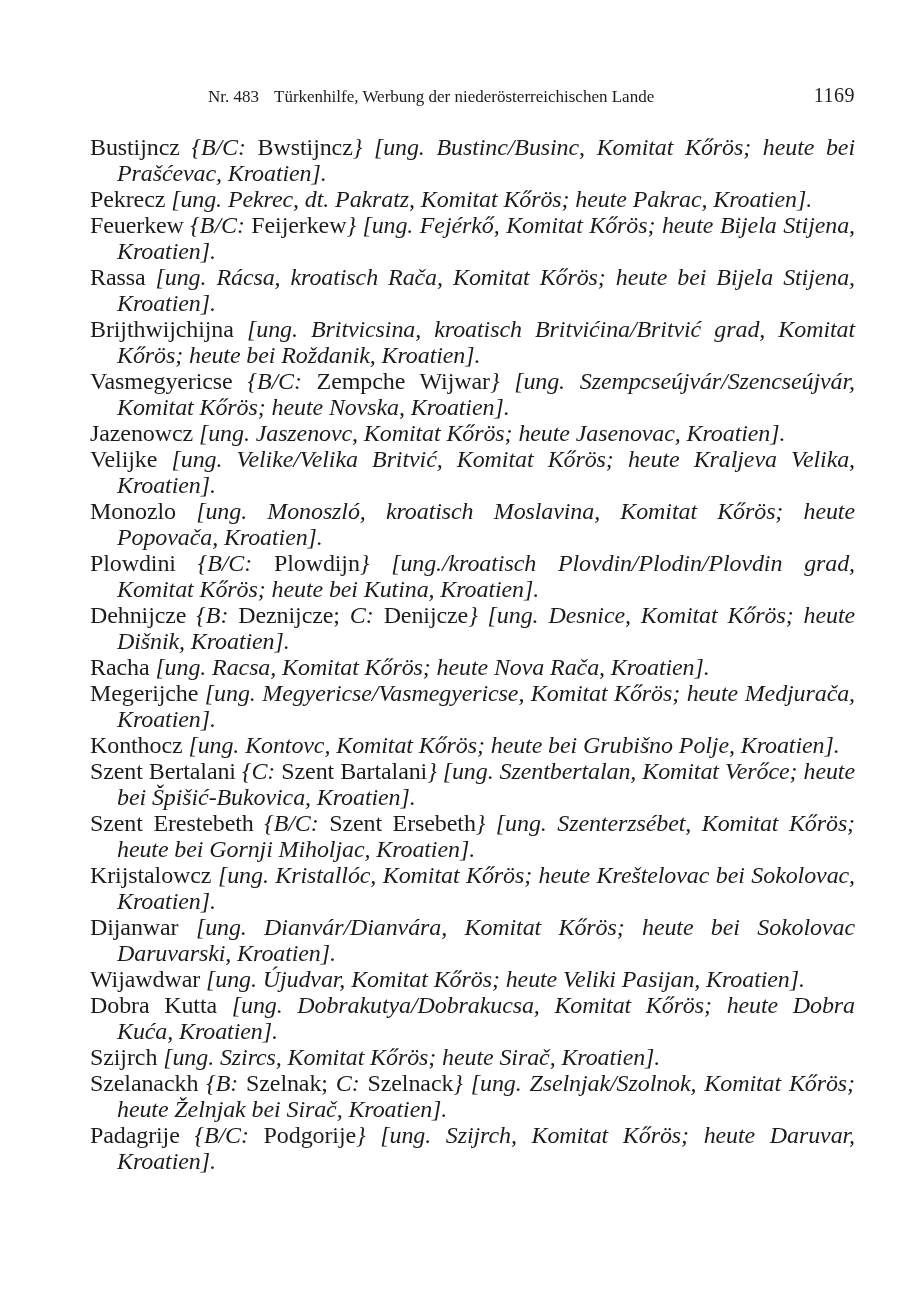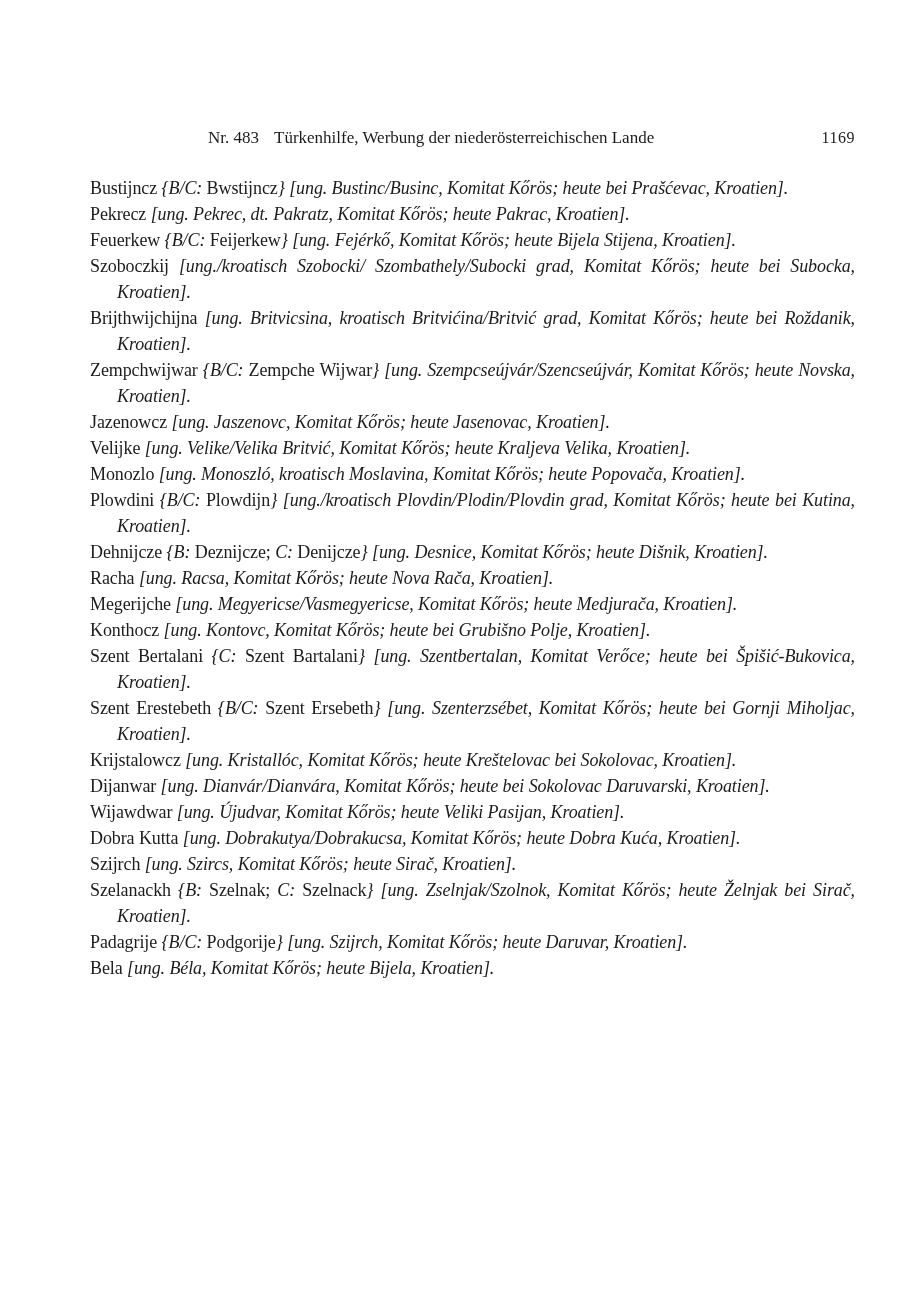--- a/index.html
+++ b/index.html
@@ -27,30 +27,29 @@
     align-items: baseline;
     font-size: 17px;
     margin-bottom: 27px;
     white-space: nowrap;
   }
   .running-header .doc-number {
     margin-left: 118px;
   }
   .running-header .doc-title {
     margin-left: 15px;
-    margin-top: 44px;
   }
   .running-header .page-number {
     margin-left: auto;
-    font-size: 16px;
+    font-size: 20px;
     letter-spacing: 0.5px;
   }
   .entries {
     width: 765px;
-    font-size: 18px;
+    font-size: 24px;
     line-height: 26px;
     letter-spacing: -0.1px;
   }
   .entry {
     margin: 0;
     padding-left: 27px;
     text-indent: -27px;
     text-align: justify;
   }
   .it {
@@ -63,35 +62,34 @@
 <div class="page">
   <div class="running-header">
     <span class="doc-number">Nr. 483</span>
     <span class="doc-title">Türkenhilfe, Werbung der niederösterreichischen Lande</span>
     <span class="page-number">1169</span>
   </div>
   <div class="entries">
       <p class="entry"><span>Bustijncz </span><span class="it">{B/C: </span><span>Bwstijncz</span><span class="it">} </span><span class="it">[ung. Bustinc/Businc, Komitat Kőrös; heute bei Prašćevac, Kroatien].</span></p>
       <p class="entry"><span>Pekrecz </span><span class="it">[ung. Pekrec, dt. Pakratz, Komitat Kőrös; heute Pakrac, Kroatien].</span></p>
       <p class="entry"><span>Feuerkew </span><span class="it">{B/C: </span><span>Feijerkew</span><span class="it">} </span><span class="it">[ung. Fejérkő, Komitat Kőrös; heute Bijela Stijena, Kroatien].</span></p>
-      <p class="entry"><span>Szoboczkij </span><span class="it">[ung./kroatisch Szobocki/ Szombathely/Subocki grad, Komitat Kőrös; heute bei Subocka, Kroatien].</span></p>
+      <p class="entry"><span>Rassa </span><span class="it">[ung. Rácsa, kroatisch Rača, Komitat Kőrös; heute bei Bijela Stijena, Kroatien].</span></p>
       <p class="entry"><span>Brijthwijchijna </span><span class="it">[ung. Britvicsina, kroatisch Britvićina/Britvić grad, Komitat Kőrös; heute bei Roždanik, Kroatien].</span></p>
-      <p class="entry"><span>Zempchwijwar </span><span class="it">{B/C: </span><span>Zempche Wijwar</span><span class="it">} </span><span class="it">[ung. Szempcseújvár/Szencseújvár, Komitat Kőrös; heute Novska, Kroatien].</span></p>
+      <p class="entry"><span>Vasmegyericse </span><span class="it">{B/C: </span><span>Zempche Wijwar</span><span class="it">} </span><span class="it">[ung. Szempcseújvár/Szencseújvár, Komitat Kőrös; heute Novska, Kroatien].</span></p>
       <p class="entry"><span>Jazenowcz </span><span class="it">[ung. Jaszenovc, Komitat Kőrös; heute Jasenovac, Kroatien].</span></p>
       <p class="entry"><span>Velijke </span><span class="it">[ung. Velike/Velika Britvić, Komitat Kőrös; heute Kraljeva Velika, Kroatien].</span></p>
       <p class="entry"><span>Monozlo </span><span class="it">[ung. Monoszló, kroatisch Moslavina, Komitat Kőrös; heute Popovača, Kroatien].</span></p>
       <p class="entry"><span>Plowdini </span><span class="it">{B/C: </span><span>Plowdijn</span><span class="it">} </span><span class="it">[ung./kroatisch Plovdin/Plodin/Plovdin grad, Komitat Kőrös; heute bei Kutina, Kroatien].</span></p>
       <p class="entry"><span>Dehnijcze </span><span class="it">{B: </span><span>Deznijcze; </span><span class="it">C: </span><span>Denijcze</span><span class="it">} </span><span class="it">[ung. Desnice, Komitat Kőrös; heute Dišnik, Kroatien].</span></p>
       <p class="entry"><span>Racha </span><span class="it">[ung. Racsa, Komitat Kőrös; heute Nova Rača, Kroatien].</span></p>
       <p class="entry"><span>Megerijche </span><span class="it">[ung. Megyericse/Vasmegyericse, Komitat Kőrös; heute Medjurača, Kroatien].</span></p>
       <p class="entry"><span>Konthocz </span><span class="it">[ung. Kontovc, Komitat Kőrös; heute bei Grubišno Polje, Kroatien].</span></p>
       <p class="entry"><span>Szent Bertalani </span><span class="it">{C: </span><span>Szent Bartalani</span><span class="it">} </span><span class="it">[ung. Szentbertalan, Komitat Verőce; heute bei Špišić-Bukovica, Kroatien].</span></p>
       <p class="entry"><span>Szent Erestebeth </span><span class="it">{B/C: </span><span>Szent Ersebeth</span><span class="it">} </span><span class="it">[ung. Szenterzsébet, Komitat Kőrös; heute bei Gornji Miholjac, Kroatien].</span></p>
       <p class="entry"><span>Krijstalowcz </span><span class="it">[ung. Kristallóc, Komitat Kőrös; heute Kreštelovac bei Sokolovac, Kroatien].</span></p>
       <p class="entry"><span>Dijanwar </span><span class="it">[ung. Dianvár/Dianvára, Komitat Kőrös; heute bei Sokolovac Daruvarski, Kroatien].</span></p>
       <p class="entry"><span>Wijawdwar </span><span class="it">[ung. Újudvar, Komitat Kőrös; heute Veliki Pasijan, Kroatien].</span></p>
       <p class="entry"><span>Dobra Kutta </span><span class="it">[ung. Dobrakutya/Dobrakucsa, Komitat Kőrös; heute Dobra Kuća, Kroatien].</span></p>
       <p class="entry"><span>Szijrch </span><span class="it">[ung. Szircs, Komitat Kőrös; heute Sirač, Kroatien].</span></p>
       <p class="entry"><span>Szelanackh </span><span class="it">{B: </span><span>Szelnak; </span><span class="it">C: </span><span>Szelnack</span><span class="it">} </span><span class="it">[ung. Zselnjak/Szolnok, Komitat Kőrös; heute Želnjak bei Sirač, Kroatien].</span></p>
       <p class="entry"><span>Padagrije </span><span class="it">{B/C: </span><span>Podgorije</span><span class="it">} </span><span class="it">[ung. Szijrch, Komitat Kőrös; heute Daruvar, Kroatien].</span></p>
-      <p class="entry"><span>Bela </span><span class="it">[ung. Béla, Komitat Kőrös; heute Bijela, Kroatien].</span></p>
     </div>
 </div>
 
 </body></html>

